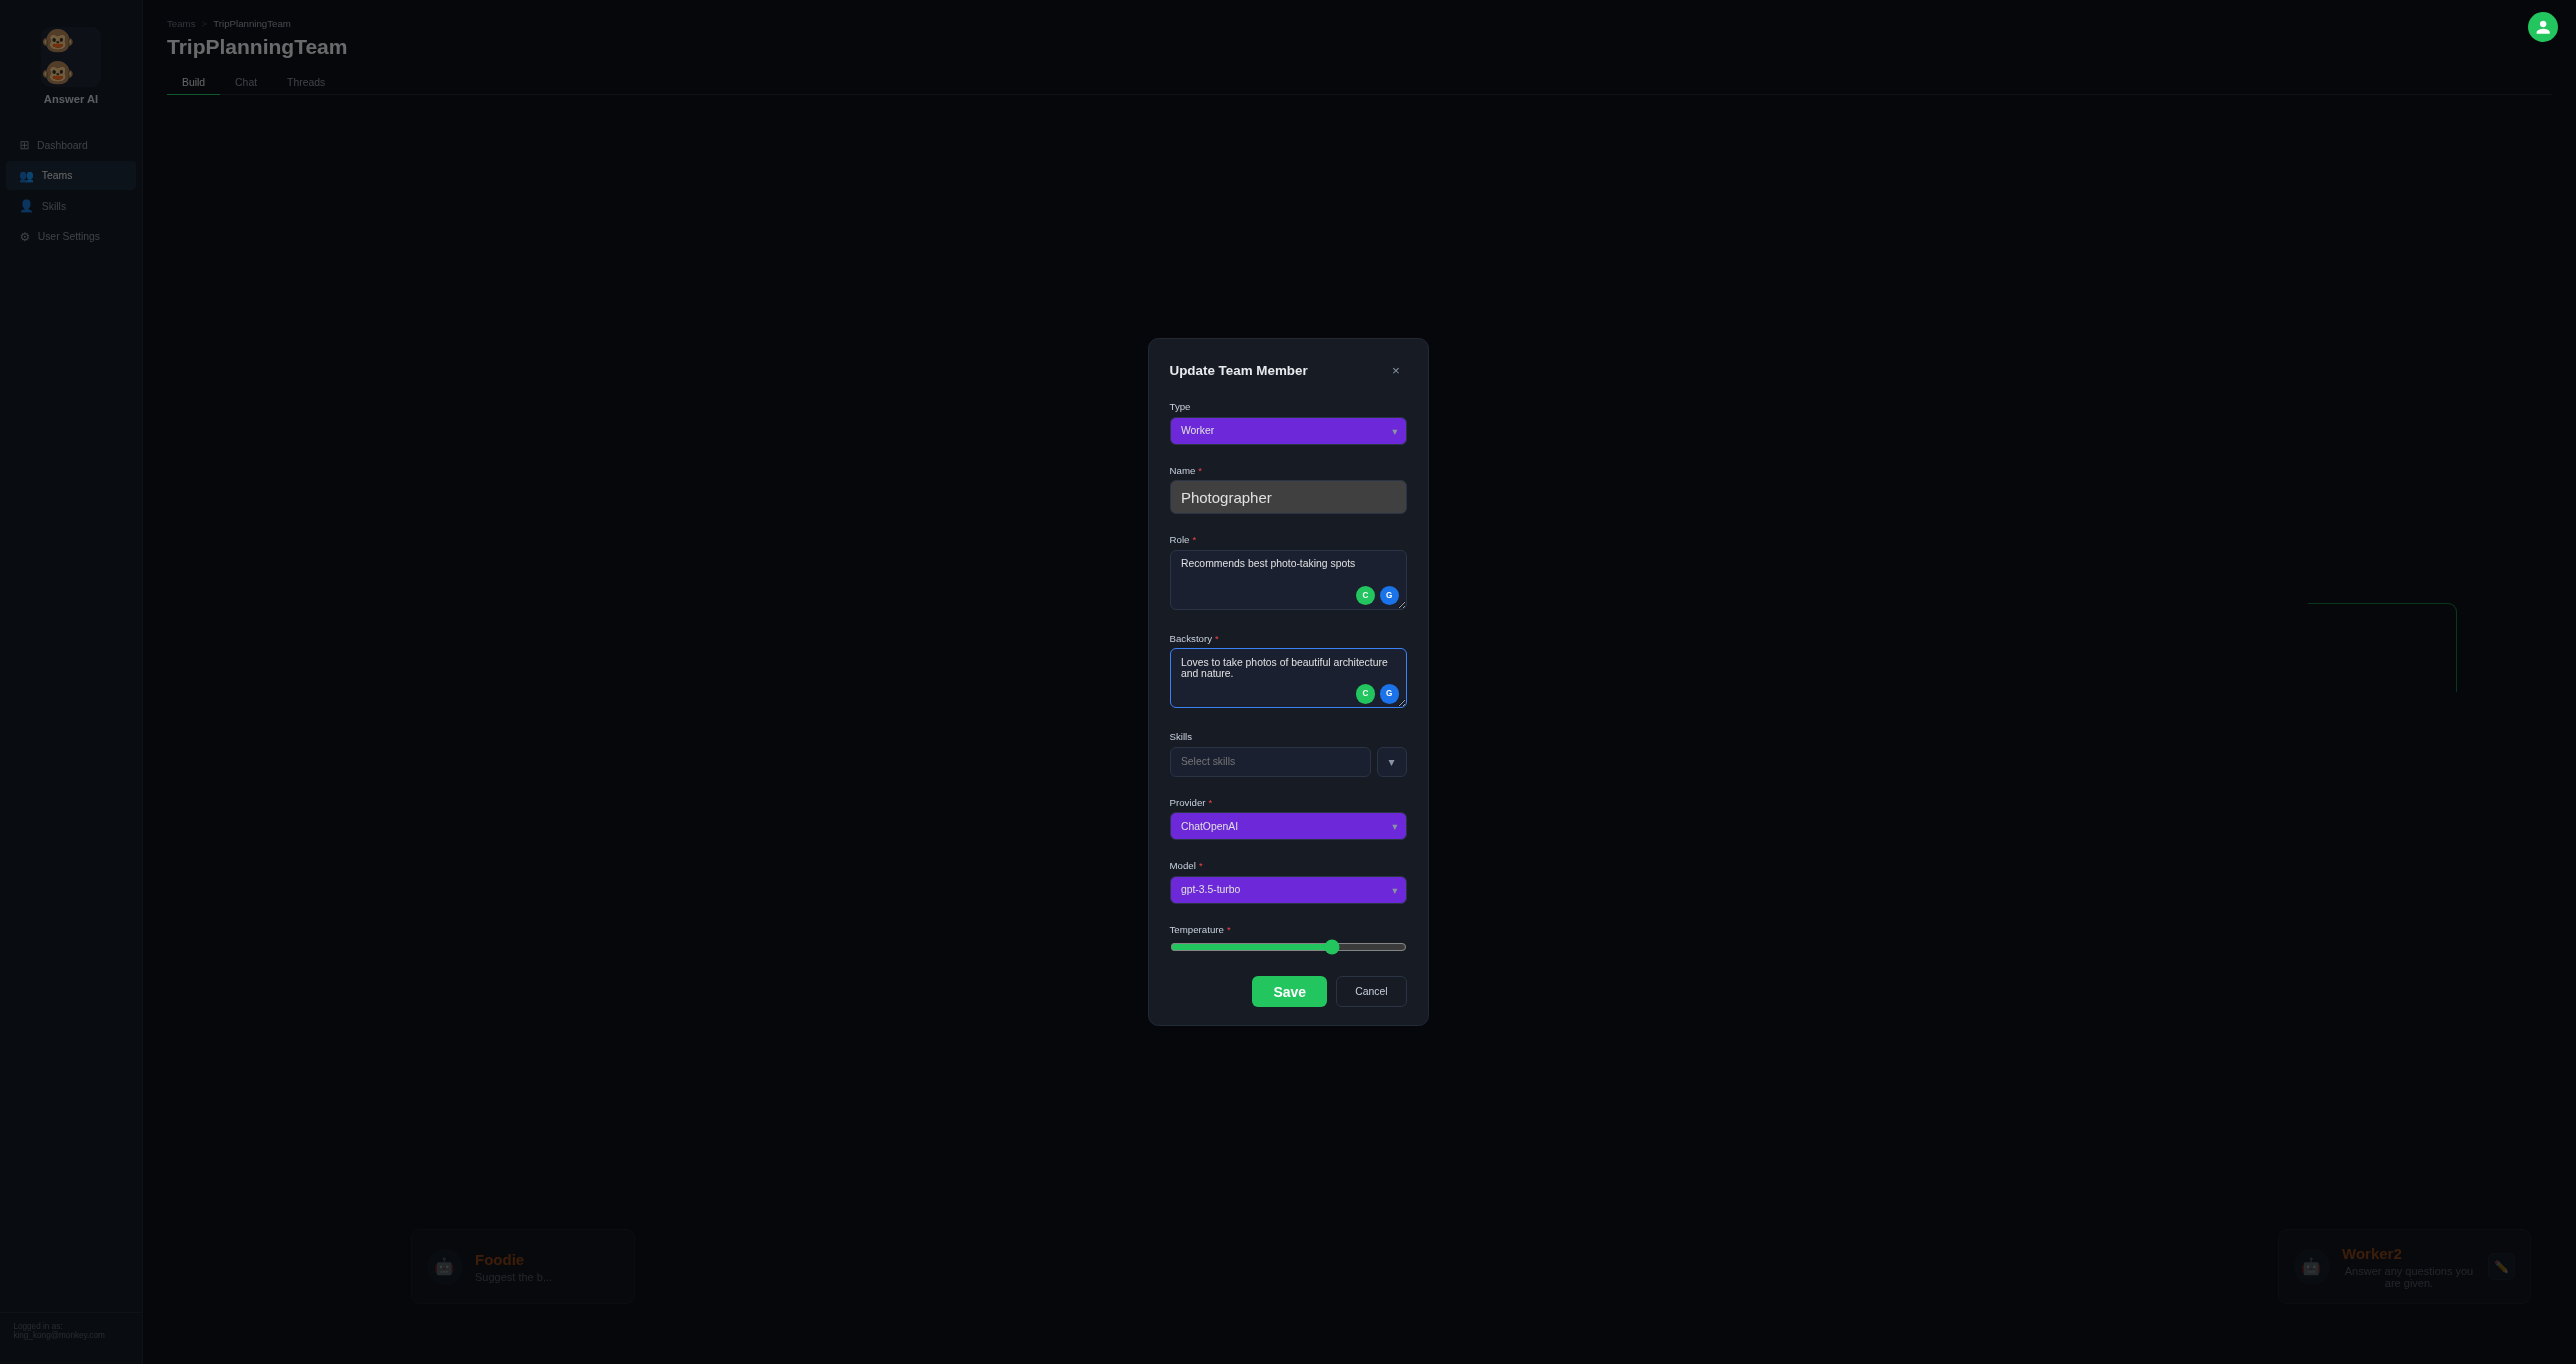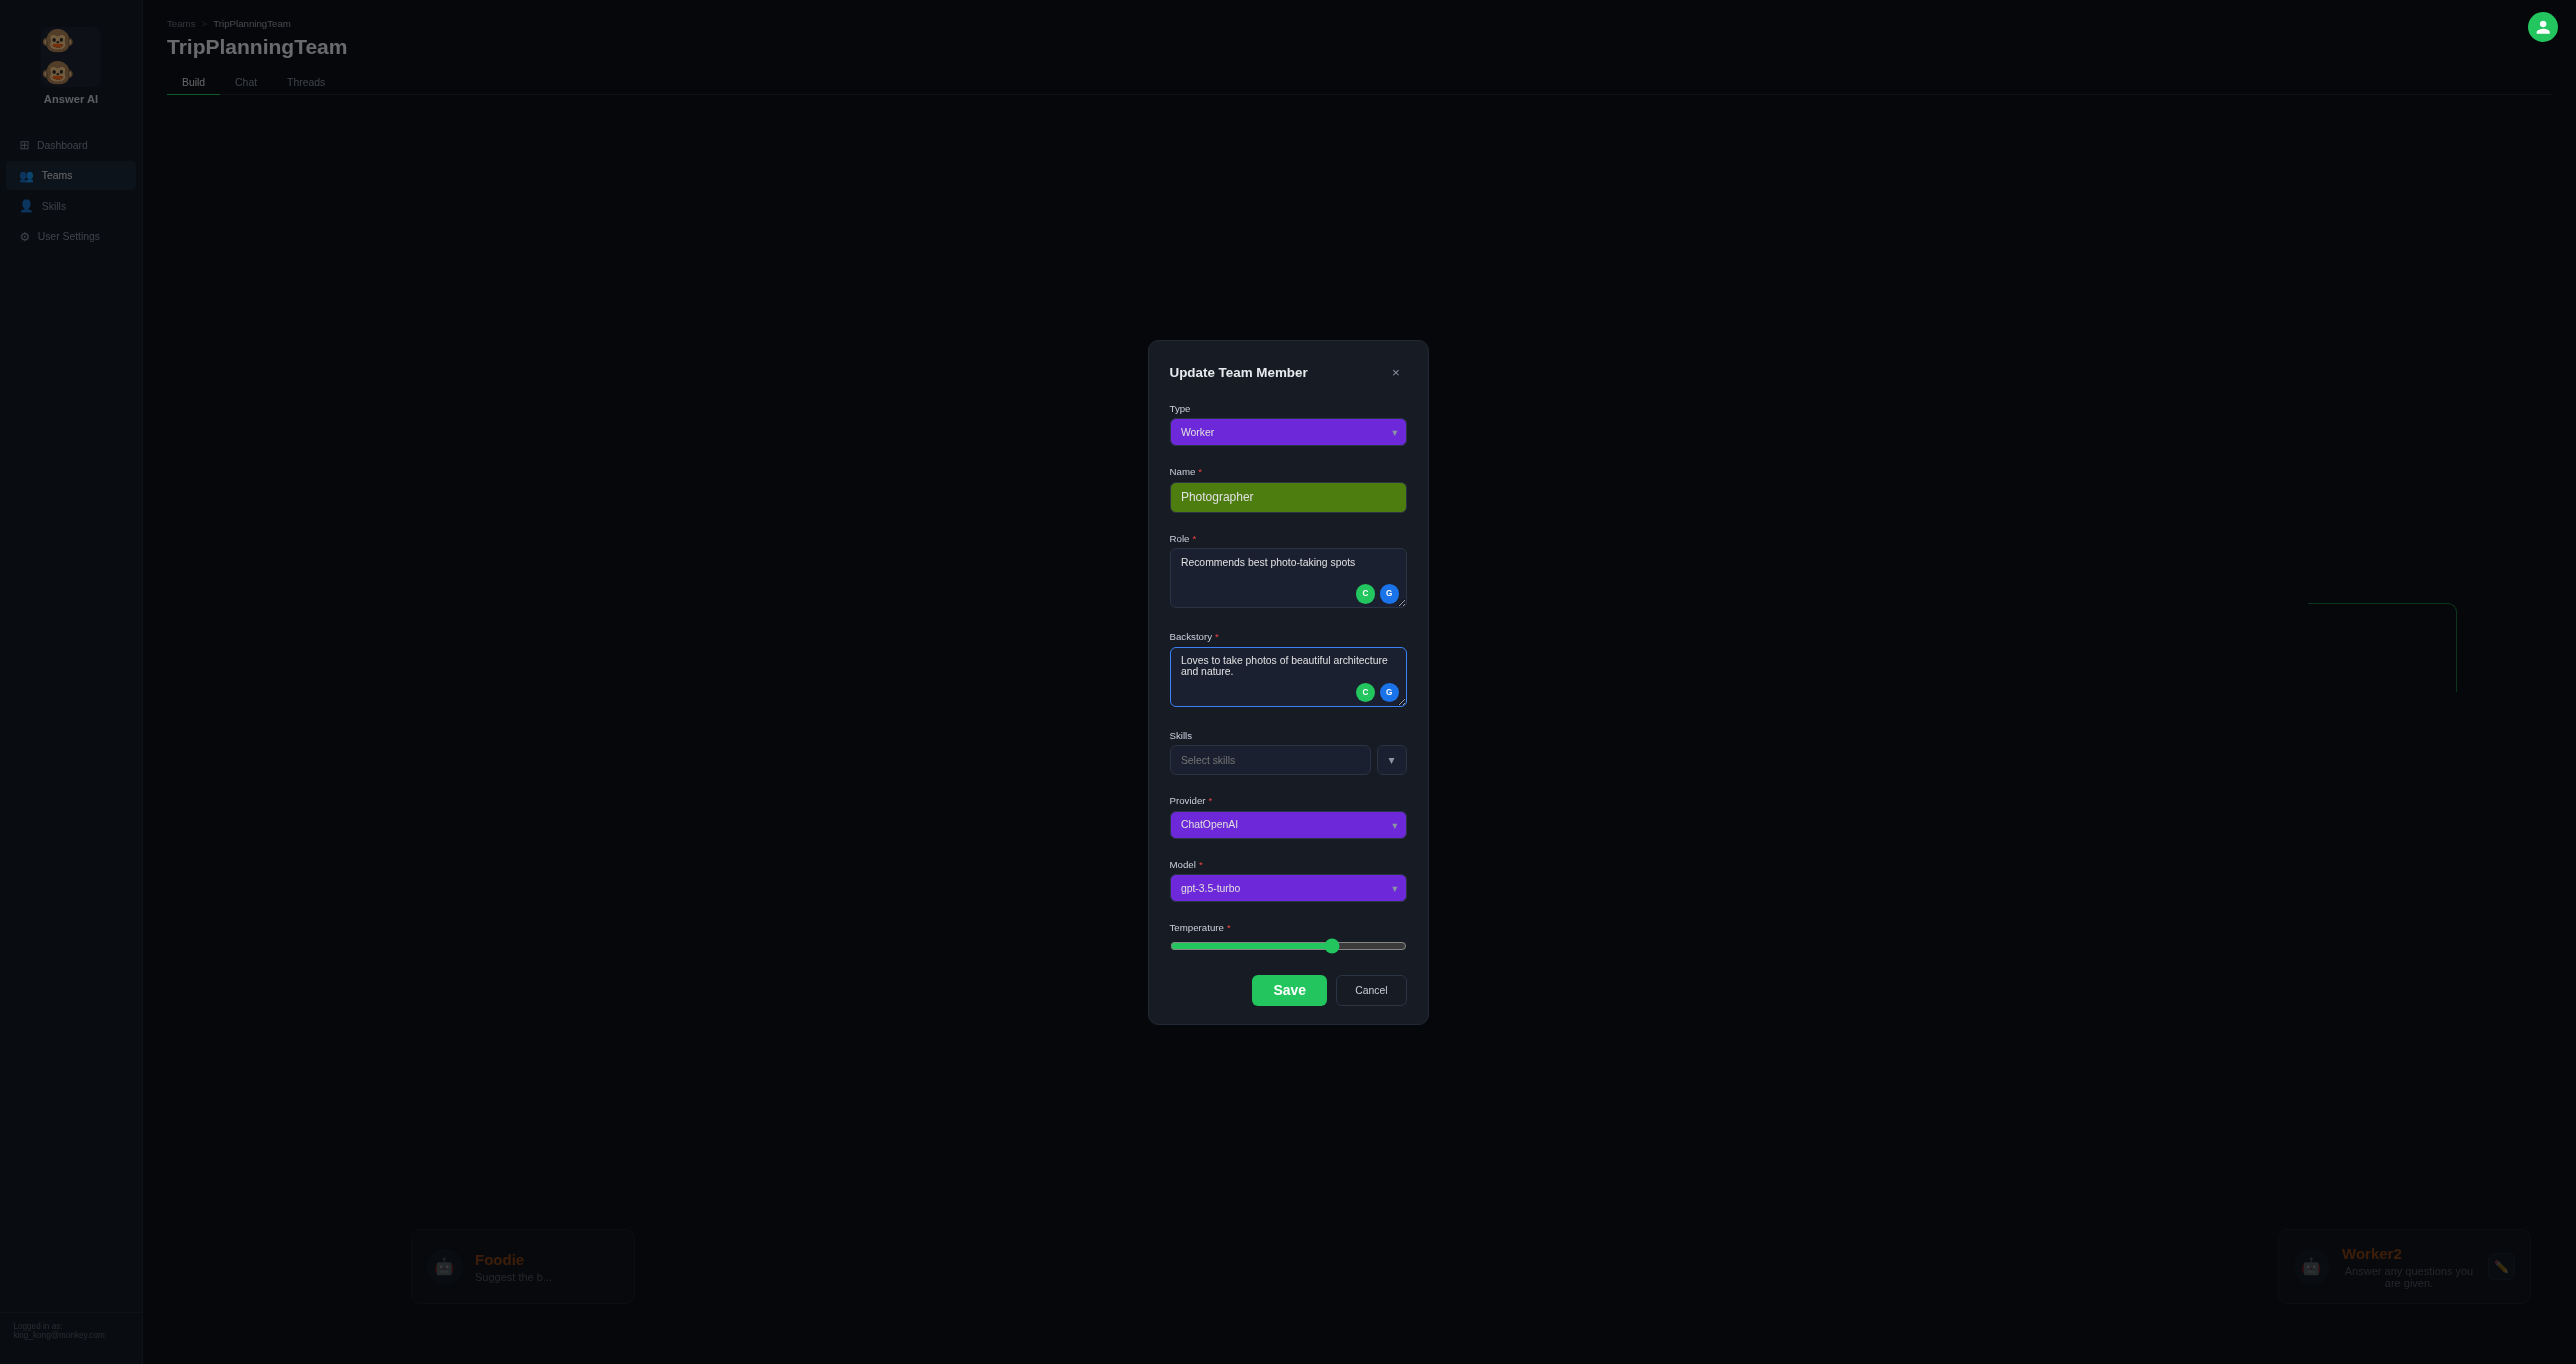--- a/index.html
+++ b/index.html
@@ -272,26 +272,26 @@
       position: absolute;
       right: 9px;
       top: 50%;
       transform: translateY(-50%);
       pointer-events: none;
       color: #8a95a3;
       font-size: 10.4px;
     }
     .form-input {
       width: 100%;
-      background: #4d7c0f;
+      background: #404040;
       border: 0.7px solid #2a3444;
       border-radius: 6px;
       padding: 7.5px 10.4px;
       color: #e0e0e0;
-      font-size: 12px;
+      font-size: 15px;
       outline: none;
     }
     .form-textarea {
       width: 100%;
       background: #1a2030;
       border: 0.7px solid #2a3444;
       border-radius: 6px;
       padding: 7.5px 10.4px;
       color: #e0e0e0;
       font-size: 10.4px;

